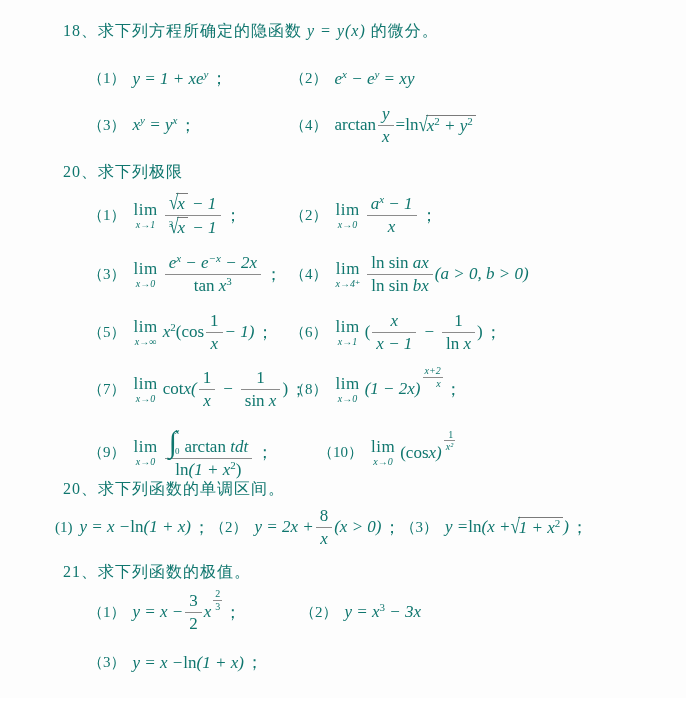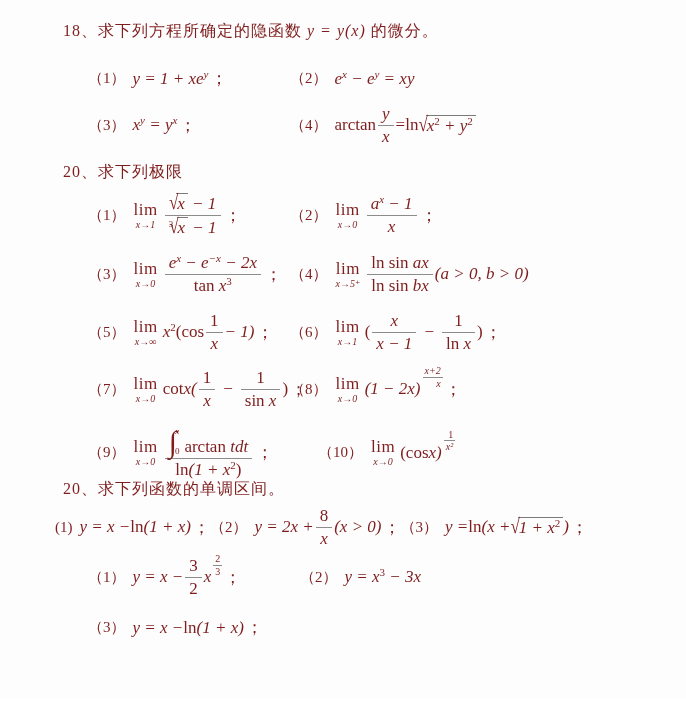--- a/index.html
+++ b/index.html
@@ -1,17 +1,17 @@
 <!DOCTYPE html>
 <html><head>
 <meta charset="utf-8">
 <style>
   html,body{margin:0;padding:0;background:#fff;}
   .page{
-    width:686px;height:698px;background:#fdfdfd;color:#7f1d1d;
+    width:686px;height:698px;background:#fdfdfd;color:#0f766e;
     font-family:"Liberation Serif","DejaVu Serif",serif;
     font-size:17px;overflow:hidden;position:relative;
   }
   .hdr{margin-left:63px;font-size:16px;letter-spacing:1px;}
   .h18{padding-top:21px;}
   .h19{margin-top:16px;}
   .h20{}
   .h21{margin-top:14px;}
   .row2{display:grid;grid-template-columns:202px 1fr;margin-left:88px;align-items:center;}
   .w230{grid-template-columns:230px 1fr;}
@@ -134,21 +134,21 @@
       <span class="frac">
         <span class="fn mi"><span>e</span><sup class="si">x</sup><span> − e</span><sup class="si">−x</sup><span> − 2x</span></span>
         <span class="fd"><span class="mr">tan </span><span class="mi">x</span><sup class="sn">3</sup></span>
       </span>
       <span class="pun">；</span>
     </div>
     <div class="item">
       <span class="lb">（4）</span>
       <span class="lim">
           <span class="lt">lim</span>
-          <span class="ls">x→5⁺</span>
+          <span class="ls">x→4⁺</span>
         </span>
       <span class="frac">
         <span class="fn"><span class="mr">ln sin </span><span class="mi">ax</span></span>
         <span class="fd"><span class="mr">ln sin </span><span class="mi">bx</span></span>
       </span>
       <span class="mi">(a &gt; 0, b &gt; 0)</span>
     </div>
   </div>
 
   <div class="row2 r19c">
@@ -282,20 +282,21 @@
       <span class="lb">（3）</span>
       <span class="mi">y = </span>
         <span class="mr">ln</span>
         <span class="mi">(x +</span>
       <span class="sqrt"><span class="sgn">√</span><span class="bod mi"><span>1 + x</span><sup class="sn">2</sup></span></span>
       <span class="mi">)</span>
       <span class="pun">；</span>
     </span>
   </div>
 
+  <div class="hdr h21">21、求下列函数的极值。</div>
 
   <div class="row2 w212 r21a">
     <div class="item">
       <span class="lb">（1）</span>
       <span class="mi">y = x −</span>
       <span class="frac">
           <span class="fn mr">3</span>
           <span class="fd mr">2</span>
         </span>
       <span class="mi">x</span>

